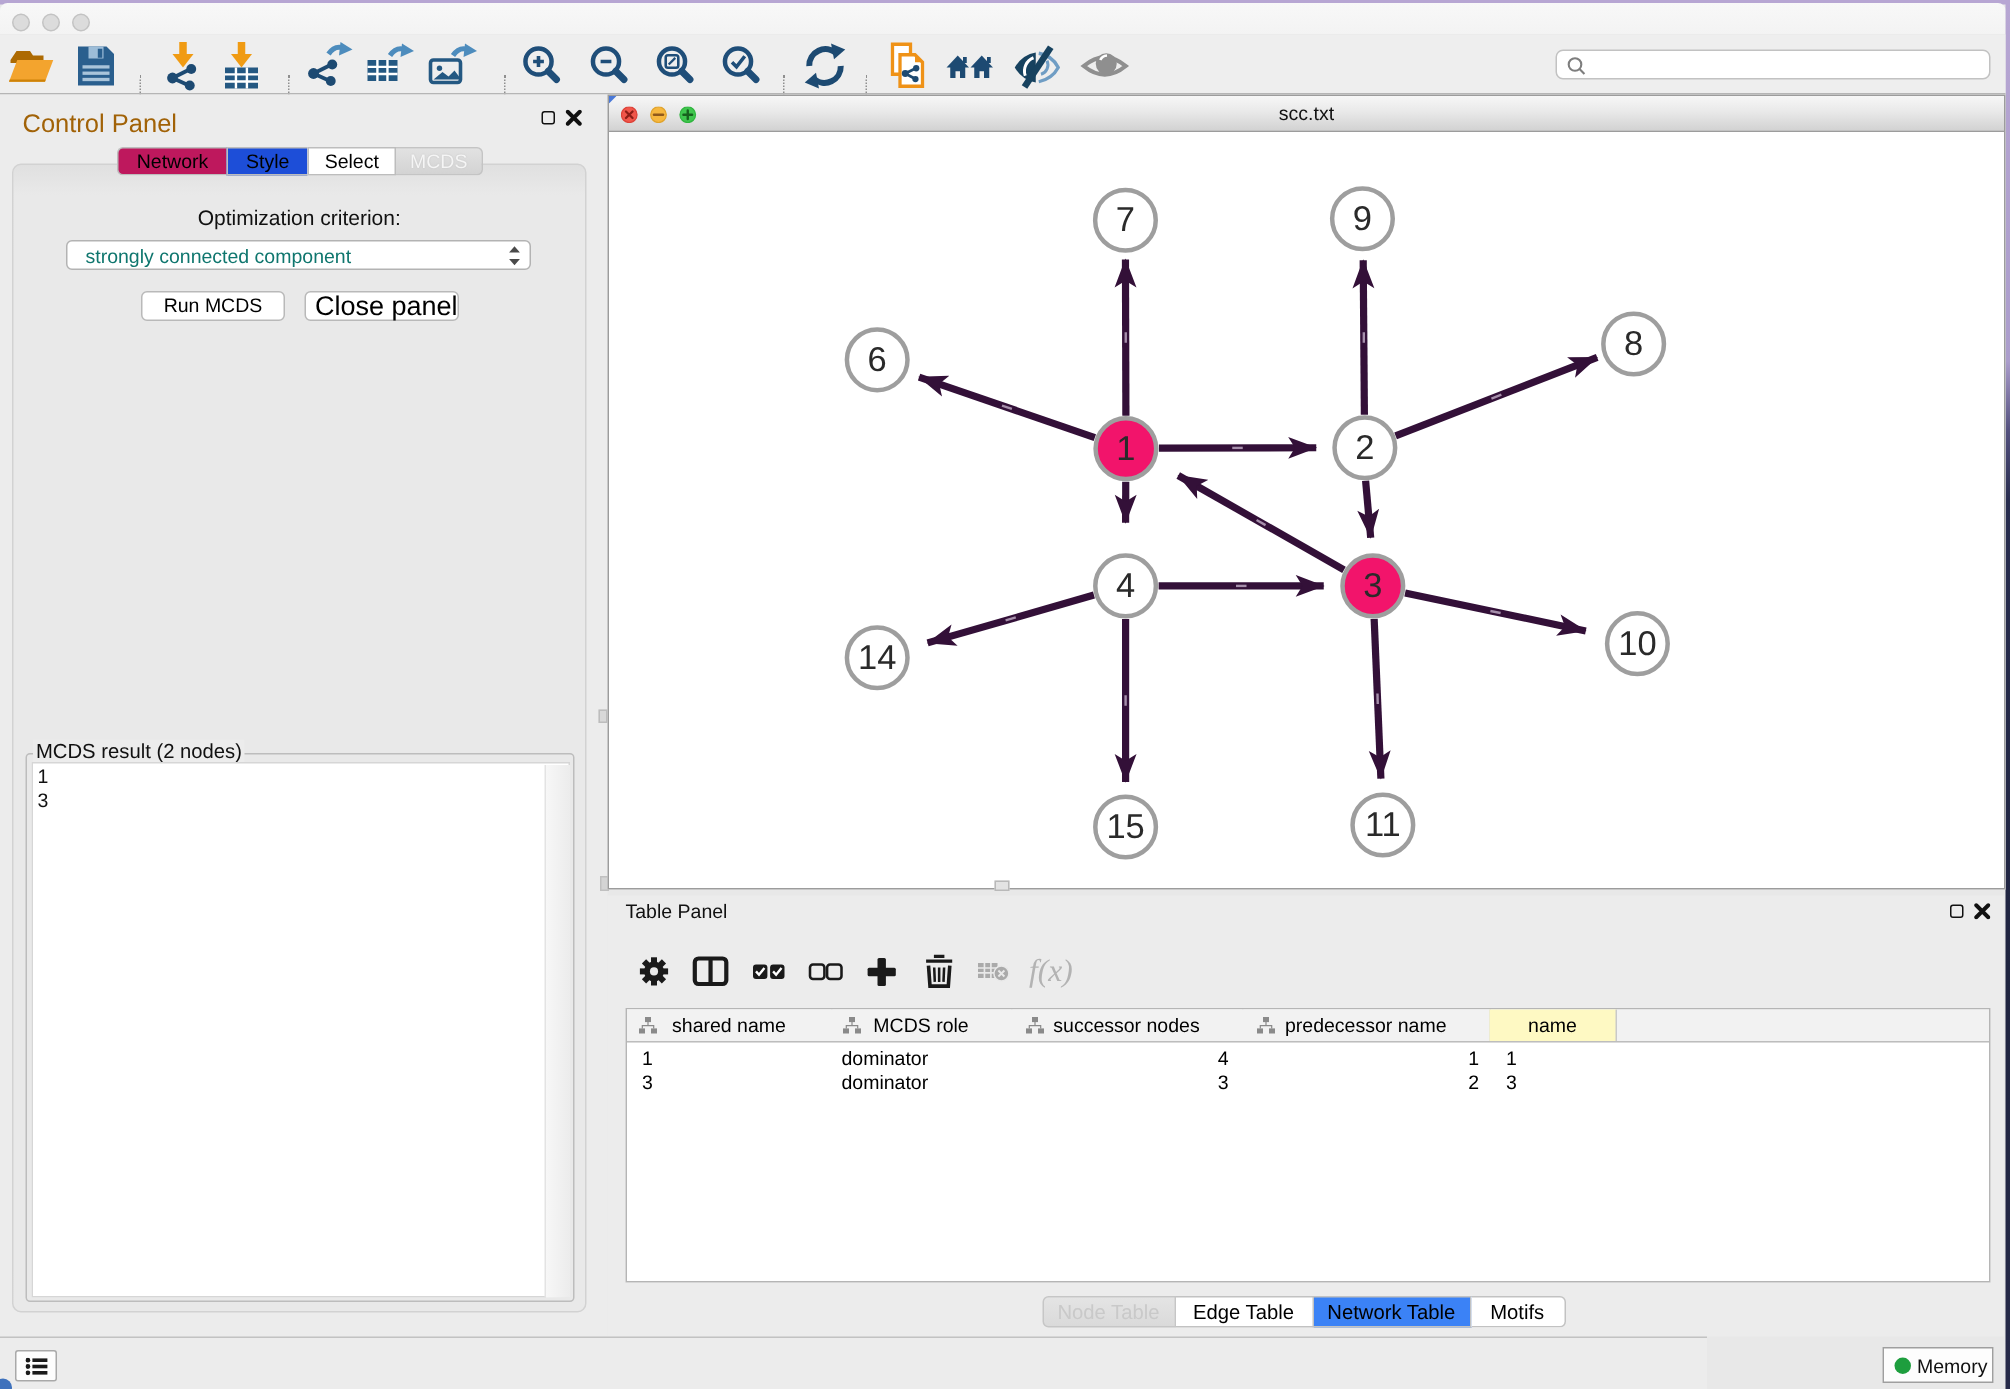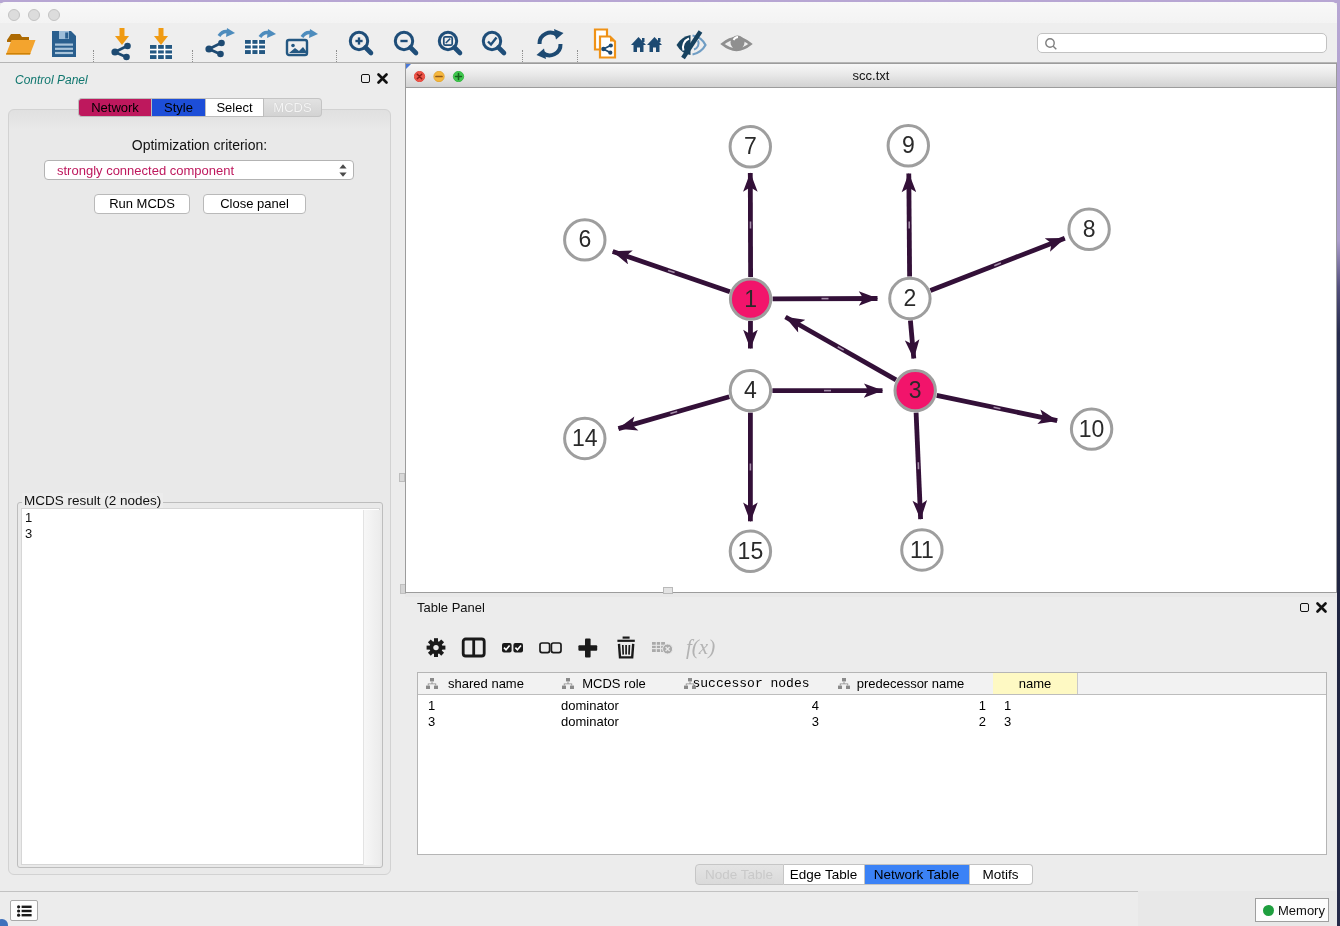--- a/index.html
+++ b/index.html
@@ -174,47 +174,47 @@
 </div>
 
 <div class="abs" style="left:1037px;top:33px;width:290px;height:20px;background:#ffffff;border:1px solid #c2c2c2;border-radius:5px;box-sizing:border-box;">
   <svg class="abs" style="left:6px;top:3px" width="14" height="14" viewBox="0 0 14 14">
     <circle cx="6" cy="6" r="4.2" fill="none" stroke="#7e7e7e" stroke-width="1.4"></circle>
     <line x1="9.2" y1="9.2" x2="12.3" y2="12.3" stroke="#7e7e7e" stroke-width="1.4"></line>
   </svg>
 </div>
 
 <div class="abs" style="left:0;top:63px;width:405px;height:828px;background:#ececec;overflow:hidden;">
-  <div class="abs" style="left:15px;top:10px;font-size:12px;color:#0f766e;font-style:italic;">Control Panel</div>
+  <div class="abs" style="left:15px;top:10px;font-size:17px;color:#a16207;">Control Panel</div>
   <div class="abs" style="left:361px;top:11px;width:9px;height:9px;border:1.6px solid #111;border-radius:2px;box-sizing:border-box;"></div>
   <svg class="abs" style="left:377px;top:10px" width="11" height="11" viewBox="0 0 11 11">
     <path d="M1.5,1.5 L9.5,9.5 M9.5,1.5 L1.5,9.5" stroke="#111" stroke-width="2.6" stroke-linecap="round"></path>
   </svg>
 
   <div class="abs" style="left:8px;top:46px;width:383px;height:766px;background:linear-gradient(180deg,#e0e0e0 0px,#e9e9e9 20px);border:1px solid #d2d2d2;border-radius:6px;box-sizing:border-box;"></div>
 
   <div class="abs" style="left:78px;top:35px;height:19px;display:flex;font-size:13px;">
     <div style="width:73px;background:#be185d;border:1px solid #bdbdbd;border-right:none;border-radius:4px 0 0 4px;text-align:center;line-height:18px;box-sizing:border-box;">Network</div>
     <div style="width:54px;background:#1d4ed8;border:1px solid #bdbdbd;border-right:none;text-align:center;line-height:18px;box-sizing:border-box;">Style</div>
     <div style="width:59px;background:#fff;border:1px solid #bdbdbd;text-align:center;line-height:18px;box-sizing:border-box;">Select</div>
     <div style="width:58px;background:linear-gradient(180deg,#e2e2e2,#d3d3d3);border:1px solid #c4c4c4;border-left:none;border-radius:0 4px 4px 0;text-align:center;line-height:18px;box-sizing:border-box;color:#f5f5f5;text-shadow:0 0 1px #bdbdbd;">MCDS</div>
   </div>
 
   <div class="abs" style="left:0;top:74px;width:399px;text-align:center;font-size:14px;color:#111;">Optimization criterion:</div>
 
   <div class="abs" style="left:44px;top:97px;width:310px;height:20px;background:#fff;border:1px solid #b3b3b3;border-radius:4px;box-sizing:border-box;">
-    <div class="abs" style="left:12px;top:2px;font-size:13px;color:#be185d;">strongly connected component</div>
+    <div class="abs" style="left:12px;top:2px;font-size:13px;color:#0f766e;">strongly connected component</div>
     <svg class="abs" style="left:293px;top:3px" width="10" height="13" viewBox="0 0 10 13">
       <path d="M5,0.2 L8.6,4.4 H1.4 Z" fill="#4a4a4a"></path>
       <path d="M5,12.8 L8.6,8.6 H1.4 Z" fill="#4a4a4a"></path>
     </svg>
   </div>
 
   <div class="abs" style="left:94px;top:131px;width:96px;height:20px;background:#fff;border:1px solid #b9b9b9;border-radius:4px;box-sizing:border-box;text-align:center;font-size:13px;line-height:18px;">Run MCDS</div>
-  <div class="abs" style="left:203px;top:131px;width:103px;height:20px;background:#fff;border:1px solid #b9b9b9;border-radius:4px;box-sizing:border-box;text-align:center;font-size:13px;line-height:18px;">Close panel</div>
+  <div class="abs" style="left:203px;top:131px;width:103px;height:20px;background:#fff;border:1px solid #b9b9b9;border-radius:4px;box-sizing:border-box;text-align:right;font-size:18px;line-height:18px;">Close panel</div>
 
   <div class="abs" style="left:17px;top:439px;width:366px;height:366px;border:1px solid #bdbdbd;border-radius:3px;box-sizing:border-box;"></div>
   <div class="abs" style="left:22px;top:430px;font-size:13.5px;color:#111;background:#ececec;padding:0 2px;">MCDS result (2 nodes)</div>
   <div class="abs" style="left:21px;top:445px;width:359px;height:357px;background:#fff;border:1px solid #d6d6d6;box-sizing:border-box;">
     <div class="abs" style="left:3px;top:1px;font-size:13px;line-height:16px;color:#111;">1<br>3</div>
     <div class="abs" style="left:341px;top:1px;width:16px;height:355px;background:linear-gradient(90deg,#f7f7f7,#ececec);border-left:1px solid #e3e3e3;"></div>
   </div>
 </div>
 
 <div class="abs" style="left:399px;top:473px;width:6px;height:9px;background:#d8d8d8;border:1px solid #bdbdbd;box-sizing:border-box;"></div>
@@ -369,21 +369,21 @@
     </g>
 
     <text x="261" y="18" font-family="Liberation Serif, serif" font-style="italic" font-size="21" fill="#b3b3b3">f(x)</text>
   </svg>
 
   <div class="abs" style="left:12px;top:75px;width:910px;height:183px;background:#fff;border:1px solid #b5b5b5;box-sizing:border-box;font-size:13px;">
 
     <div class="abs" style="left:0;top:0;height:21px;width:908px;border-bottom:1px solid #bdbdbd;background:#f2f2f2;"></div>
     <div class="abs" style="left:0;top:0;width:136px;height:21px;border-right:1px solid #c9c9c9;background:#f2f2f2;text-align:center;line-height:21px;">shared name</div>
     <div class="abs" style="left:136px;top:0;width:120px;height:21px;border-right:1px solid #c9c9c9;background:#f2f2f2;text-align:center;line-height:21px;">MCDS role</div>
-    <div class="abs" style="left:256px;top:0;width:154px;height:21px;border-right:1px solid #c9c9c9;background:#f2f2f2;text-align:center;line-height:21px;font-family:Liberation Mono, monospace;">successor nodes</div>
+    <div class="abs" style="left:256px;top:0;width:154px;height:21px;border-right:1px solid #c9c9c9;background:#f2f2f2;text-align:center;line-height:21px;">successor nodes</div>
     <div class="abs" style="left:410px;top:0;width:165px;height:21px;border-right:1px solid #c9c9c9;background:#f2f2f2;text-align:center;line-height:21px;">predecessor name</div>
     <div class="abs" style="left:575px;top:0;width:84px;height:21px;border-right:1px solid #c9c9c9;background:#fef9c3;text-align:center;line-height:21px;">name</div>
 
     <svg class="abs" style="left:8px;top:5px" width="12" height="12" viewBox="0 0 12 12">
         <g fill="#8a8a8a">
           <rect x="4" y="0" width="4" height="3.4"></rect>
           <rect x="0" y="7.6" width="4" height="3.4"></rect>
           <rect x="8" y="7.6" width="4" height="3.4"></rect>
           <path d="M5.6,3.4 h0.8 v2 h3.8 v2.2 h-0.8 v-1.4 h-6.8 v1.4 h-0.8 v-2.2 h3.8 z"></path>
         </g>
@@ -420,21 +420,21 @@
     <div class="abs" style="left:586px;top:25px;">1</div>
     <div class="abs" style="left:10px;top:41px;">3</div>
     <div class="abs" style="left:143px;top:41px;">dominator</div>
     <div class="abs" style="left:256px;top:41px;width:145px;text-align:right;">3</div>
     <div class="abs" style="left:410px;top:41px;width:158px;text-align:right;">2</div>
     <div class="abs" style="left:586px;top:41px;">3</div>
   </div>
 
   <div class="abs" style="left:289.5px;top:267px;height:21px;display:flex;font-size:13.5px;">
     <div style="width:89px;background:linear-gradient(180deg,#e4e4e4,#dadada);border:1px solid #c6c6c6;border-radius:4px 0 0 4px;text-align:center;line-height:20px;box-sizing:border-box;color:#c9c9c9;">Node Table</div>
-    <div style="width:81px;background:#fff;border:1px solid #c2c2c2;border-left:none;text-align:center;line-height:20px;box-sizing:border-box;">Edge Table</div>
+    <div style="width:92px;background:#fff;border:1px solid #c2c2c2;border-left:none;text-align:center;line-height:20px;box-sizing:border-box;">Edge Table</div>
     <div style="width:105px;background:#3b82f6;border:1px solid #c2c2c2;border-left:none;text-align:center;line-height:20px;box-sizing:border-box;">Network Table</div>
     <div style="width:63px;background:#fff;border:1px solid #c2c2c2;border-left:none;border-radius:0 4px 4px 0;text-align:center;line-height:20px;box-sizing:border-box;">Motifs</div>
   </div>
 </div>
 
 <div class="abs" style="left:0;top:891px;width:1138px;height:35px;background:#ececec;border-top:1px solid #c2c2c2;box-sizing:border-box;">
   <div class="abs" style="left:10px;top:8px;width:28px;height:21px;background:#fdfdfd;border:1px solid #a9a9a9;border-radius:2px;box-sizing:border-box;">
     <svg class="abs" style="left:6px;top:4px" width="15" height="12" viewBox="0 0 15 12">
       <g fill="#1a1a1a">
         <circle cx="1.6" cy="1.8" r="1.6"></circle>

